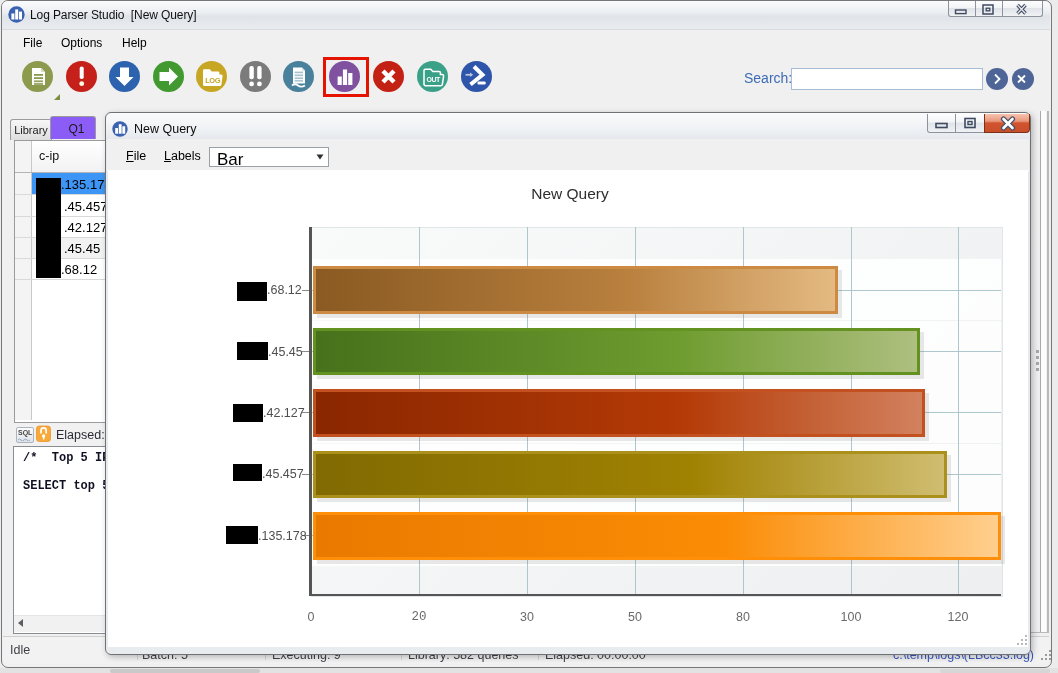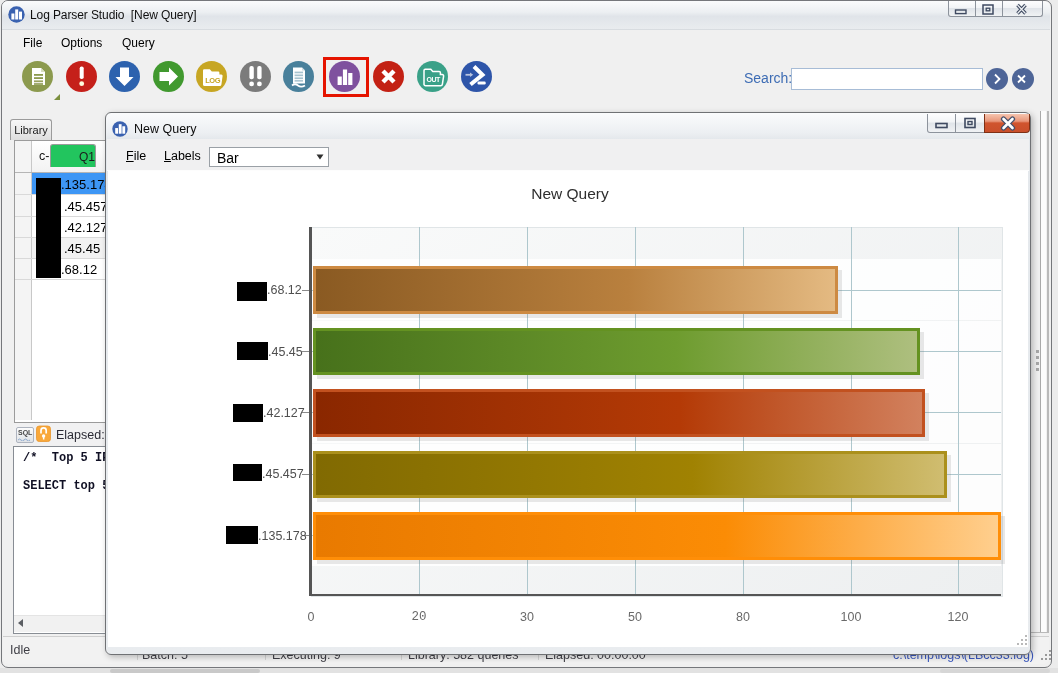--- a/index.html
+++ b/index.html
@@ -47,21 +47,21 @@
 <svg class="abs" style="left:947px;top:1px;" width="104" height="17" viewBox="0 0 104 17">
   <rect x="8.5" y="9" width="10.5" height="3.6" fill="none" stroke="#3f4a61" stroke-width="1.4"></rect>
   <rect x="36" y="4" width="10" height="9" fill="none" stroke="#3f4a61" stroke-width="1.5"></rect>
   <rect x="39.2" y="7.2" width="3.6" height="2.6" fill="none" stroke="#3f4a61" stroke-width="1.3"></rect>
   <path d="M70.5 4 L78.5 12.5 M78.5 4 L70.5 12.5" stroke="#3f4a61" stroke-width="3.4"></path>
   <path d="M70.5 4 L78.5 12.5 M78.5 4 L70.5 12.5" stroke="#eef1f4" stroke-width="1.2"></path>
 </svg>
 
 <div class="abs" style="left:23px;top:36px;font-size:12px;color:#000;">File</div>
 <div class="abs" style="left:61px;top:36px;font-size:12px;color:#000;">Options</div>
-<div class="abs" style="left:122px;top:36px;font-size:12px;color:#000;">Query</div>
+<div class="abs" style="left:122px;top:36px;font-size:12px;color:#000;">Help</div>
 
 <div id="icons">
 
   <div class="cico" style="left:22px;background:#8c9a4e;">
     <svg width="31" height="31" viewBox="0 0 31 31">
       <path d="M10 7 h9 l4 4 v13 h-13 Z" fill="#fff"></path>
       <path d="M19 7 l4 4 h-4 Z" fill="#d8ddc0"></path>
       <rect x="12" y="13" width="9" height="1.8" fill="#8c9a4e"></rect>
       <rect x="12" y="16.2" width="9" height="1.8" fill="#8c9a4e"></rect>
       <rect x="12" y="19.4" width="9" height="1.8" fill="#99a25e"></rect>
@@ -161,21 +161,21 @@
 <div class="abs" style="left:1012px;top:68px;width:22px;height:22px;border-radius:50%;background:#4e6597;"></div>
 <svg class="abs" style="left:986px;top:68px;" width="48" height="22" viewBox="0 0 48 22">
   <path d="M9 6.5 L13.5 11 L9 15.5" fill="none" stroke="#fff" stroke-width="1.8"></path>
   <path d="M32 7.5 L39 14.5 M39 7.5 L32 14.5" stroke="#fff" stroke-width="1.8"></path>
 </svg>
 
 <div id="leftpanel">
 
   <div class="tab" style="left:10px;top:119px;width:40px;height:20px;line-height:21px;font-size:11px;
        background:linear-gradient(to bottom,#f7f7f7,#dedede);">Library</div>
-  <div class="tab" style="left:50px;top:116px;width:46px;height:23px;line-height:24px;background:#22c55e;z-index:2;text-align:right;padding-left:7px;box-sizing:border-box;margin-top:28px;">Q1</div>
+  <div class="tab" style="left:50px;top:116px;width:46px;height:23px;line-height:24px;background:#8b5cf6;z-index:2;text-align:center;padding-left:7px;box-sizing:border-box;">Q1</div>
 
   <div class="abs" style="left:14px;top:140px;width:106px;height:281px;background:#fff;border:1px solid #9b9b9b;border-top:1px solid #9b9b9b;"></div>
 
   <div class="abs" style="left:15px;top:141px;width:104px;height:31px;background:linear-gradient(to bottom,#ffffff,#f2f2f2);border-bottom:1px solid #b5b5b5;"></div>
   <div class="abs" style="left:15px;top:141px;width:16px;height:31px;background:#f4f4f4;border-right:1px solid #c8c8c8;"></div>
   <div class="abs" style="left:39px;top:149px;font-size:12.5px;color:#111;">c-ip</div>
 
   <div class="abs" style="left:15px;top:173px;width:16px;height:247px;background:#f4f4f4;border-right:1px solid #c8c8c8;"></div>
   <div class="abs" style="left:32px;top:237px;width:88px;height:21px;background:#f2f2f2;"></div>
 
@@ -278,21 +278,21 @@
   </svg>
   <svg class="abs" style="left:995px;top:116px;z-index:13;" width="26" height="15" viewBox="0 0 26 15">
     <path d="M8.5 3 L17.5 12 M17.5 3 L8.5 12" stroke="#44506b" stroke-width="5.2" stroke-linecap="round"></path>
     <path d="M8.5 3 L17.5 12 M17.5 3 L8.5 12" stroke="#fff" stroke-width="2.6" stroke-linecap="round"></path>
   </svg>
 
   <div class="abs" style="left:107px;top:139px;width:922px;height:31px;background:#f0f0f1;z-index:11;border-bottom:1px solid #fdfdfd;"></div>
   <div class="abs" style="left:126px;top:149px;font-size:12.5px;color:#000;z-index:11;"><span style="text-decoration:underline;">F</span>ile</div>
   <div class="abs" style="left:164px;top:149px;font-size:12.5px;color:#000;z-index:11;"><span style="text-decoration:underline;">L</span>abels</div>
   <div class="abs" style="left:209px;top:147px;width:118px;height:18px;background:#fff;border:1px solid #9aa0a6;z-index:11;"></div>
-  <div class="abs" style="left:217px;top:150px;font-size:14px;color:#000;z-index:11;">Bar</div>
+  <div class="abs" style="left:217px;top:150px;font-size:17px;color:#000;z-index:11;">Bar</div>
   <svg class="abs" style="left:316px;top:154px;z-index:11;" width="8" height="6" viewBox="0 0 8 6">
       <path d="M0.5 0.5 L7.5 0.5 L4 5.5 Z" fill="#303030"></path>
     </svg>
 
   <div class="abs" style="left:108px;top:170px;width:920px;height:477px;background:#fff;z-index:10;"></div>
   <div id="chart" style="position:absolute;z-index:11;">
 
     <div class="abs" style="left:470px;top:185px;width:200px;text-align:center;font-size:15.5px;color:#2e2e2e;">New Query</div>
 
     <div class="abs" style="left:311px;top:227px;width:690px;height:368px;

